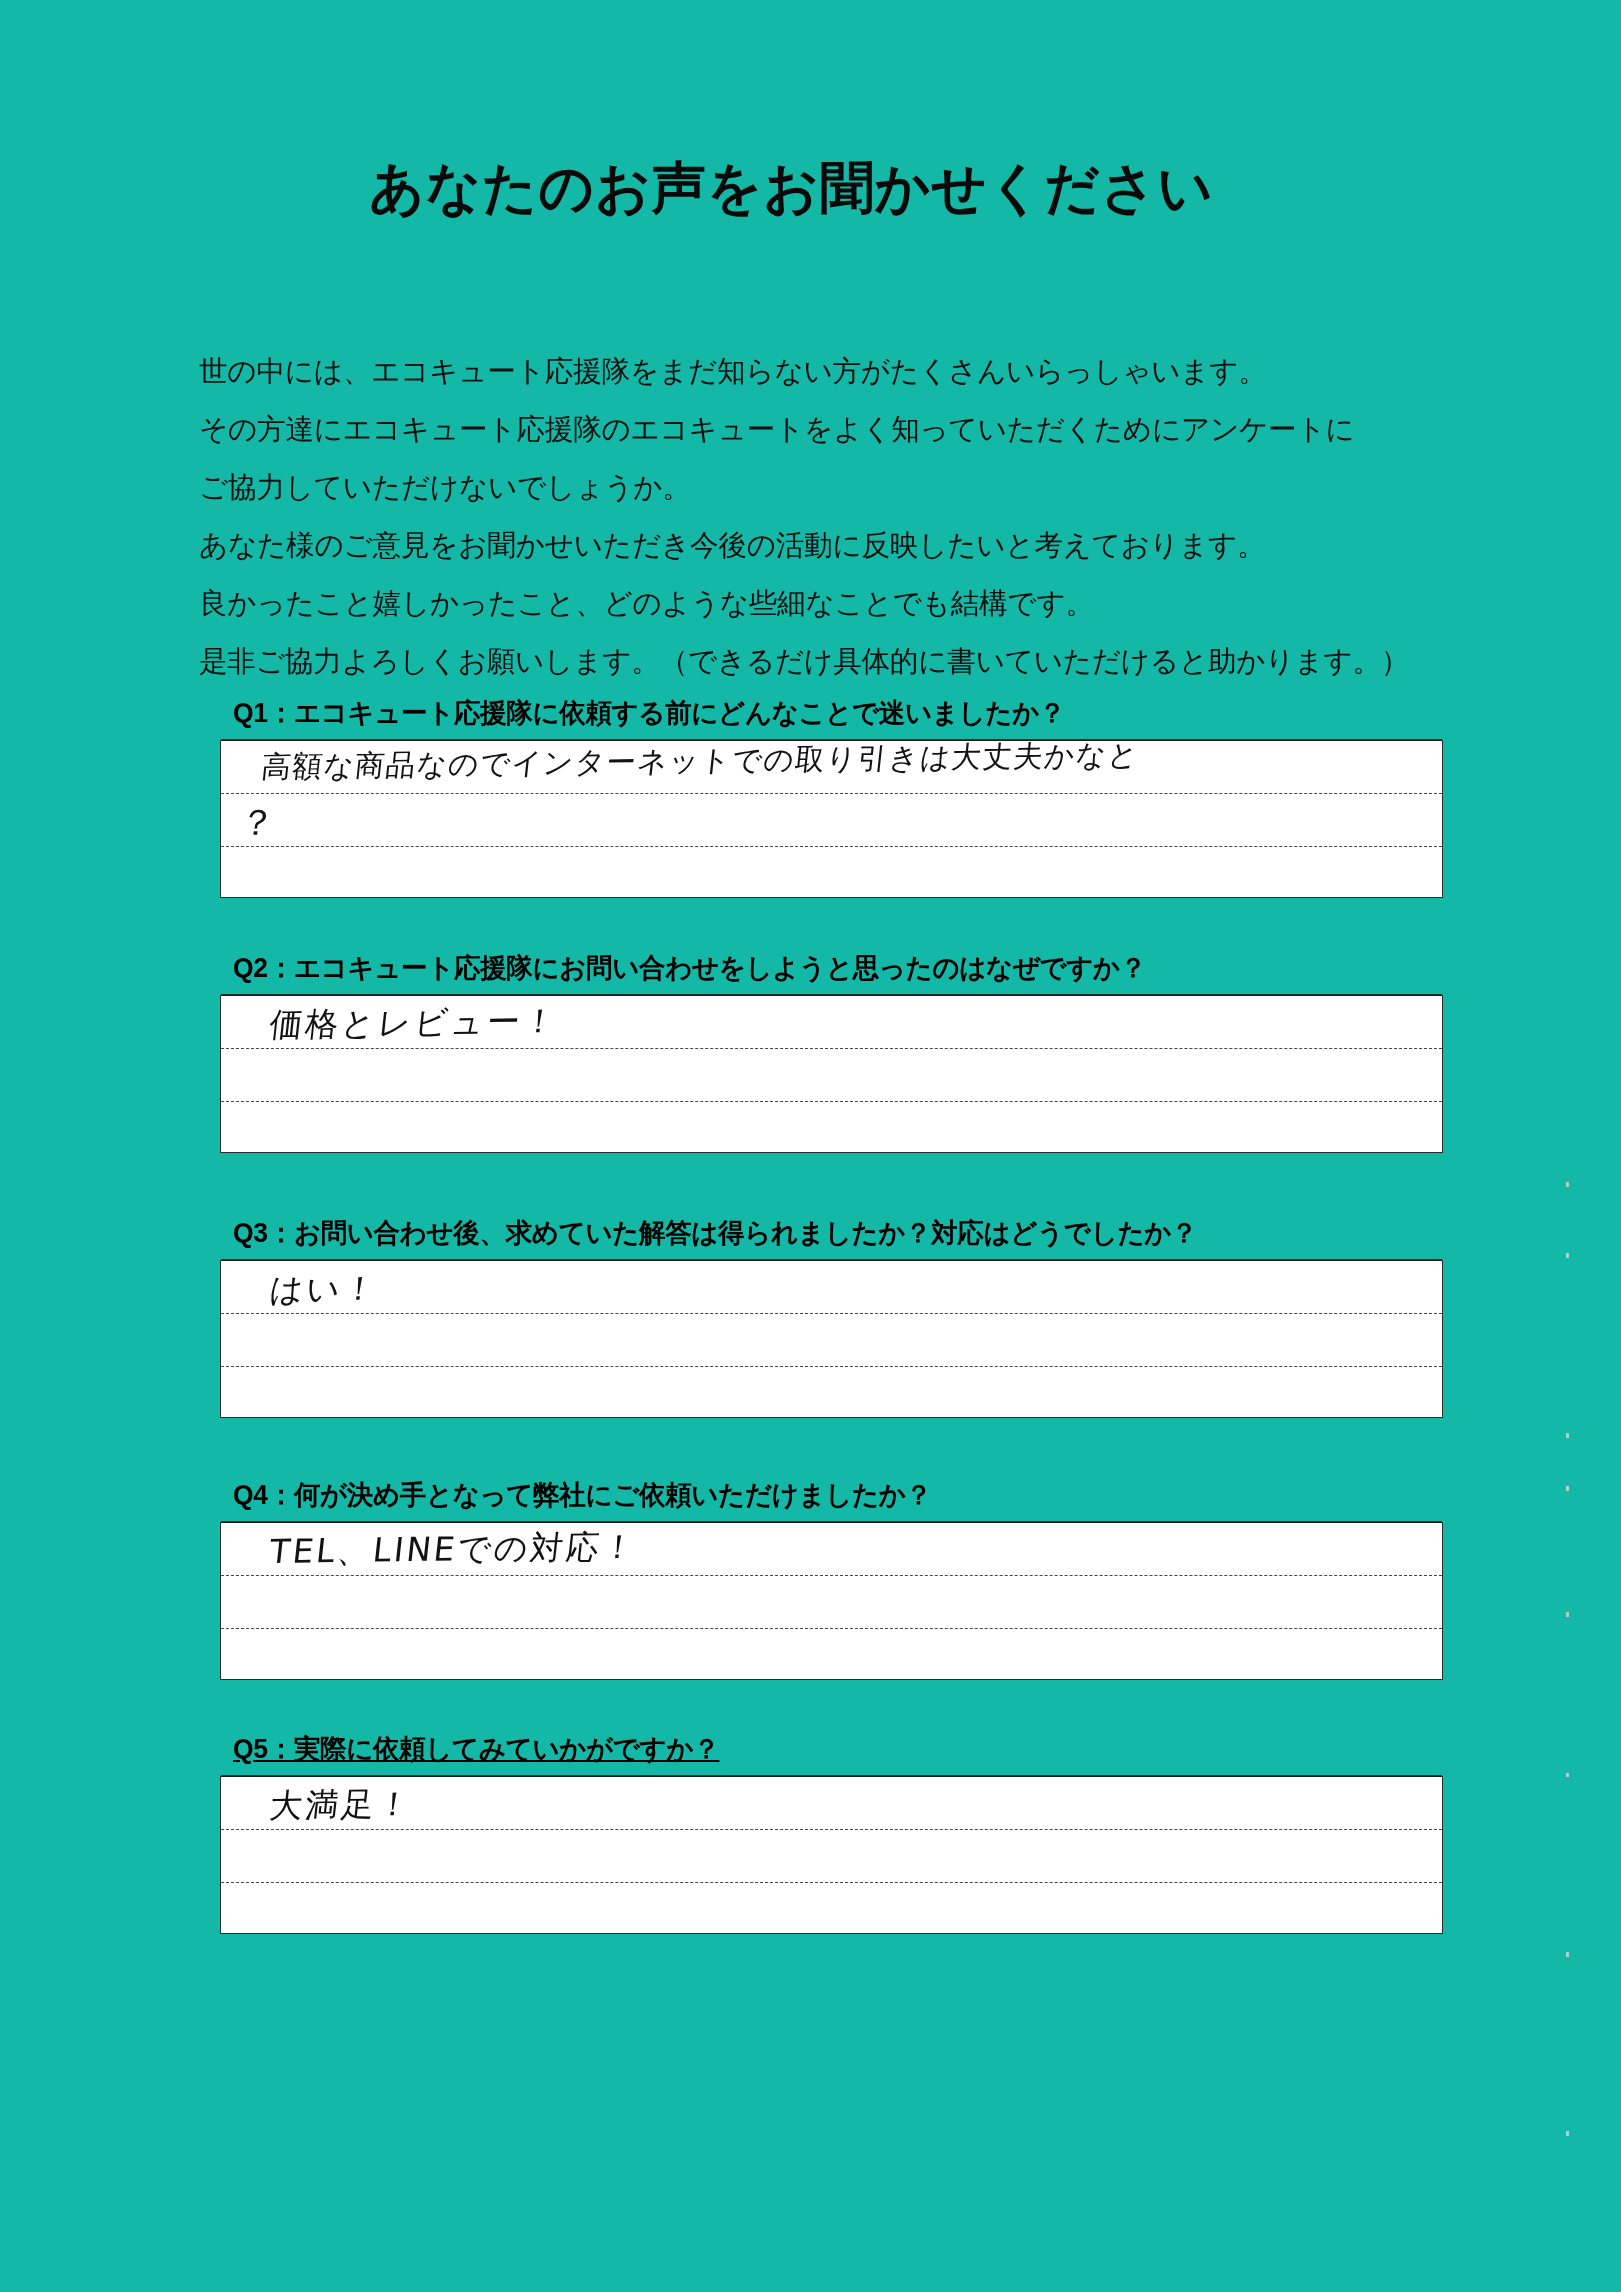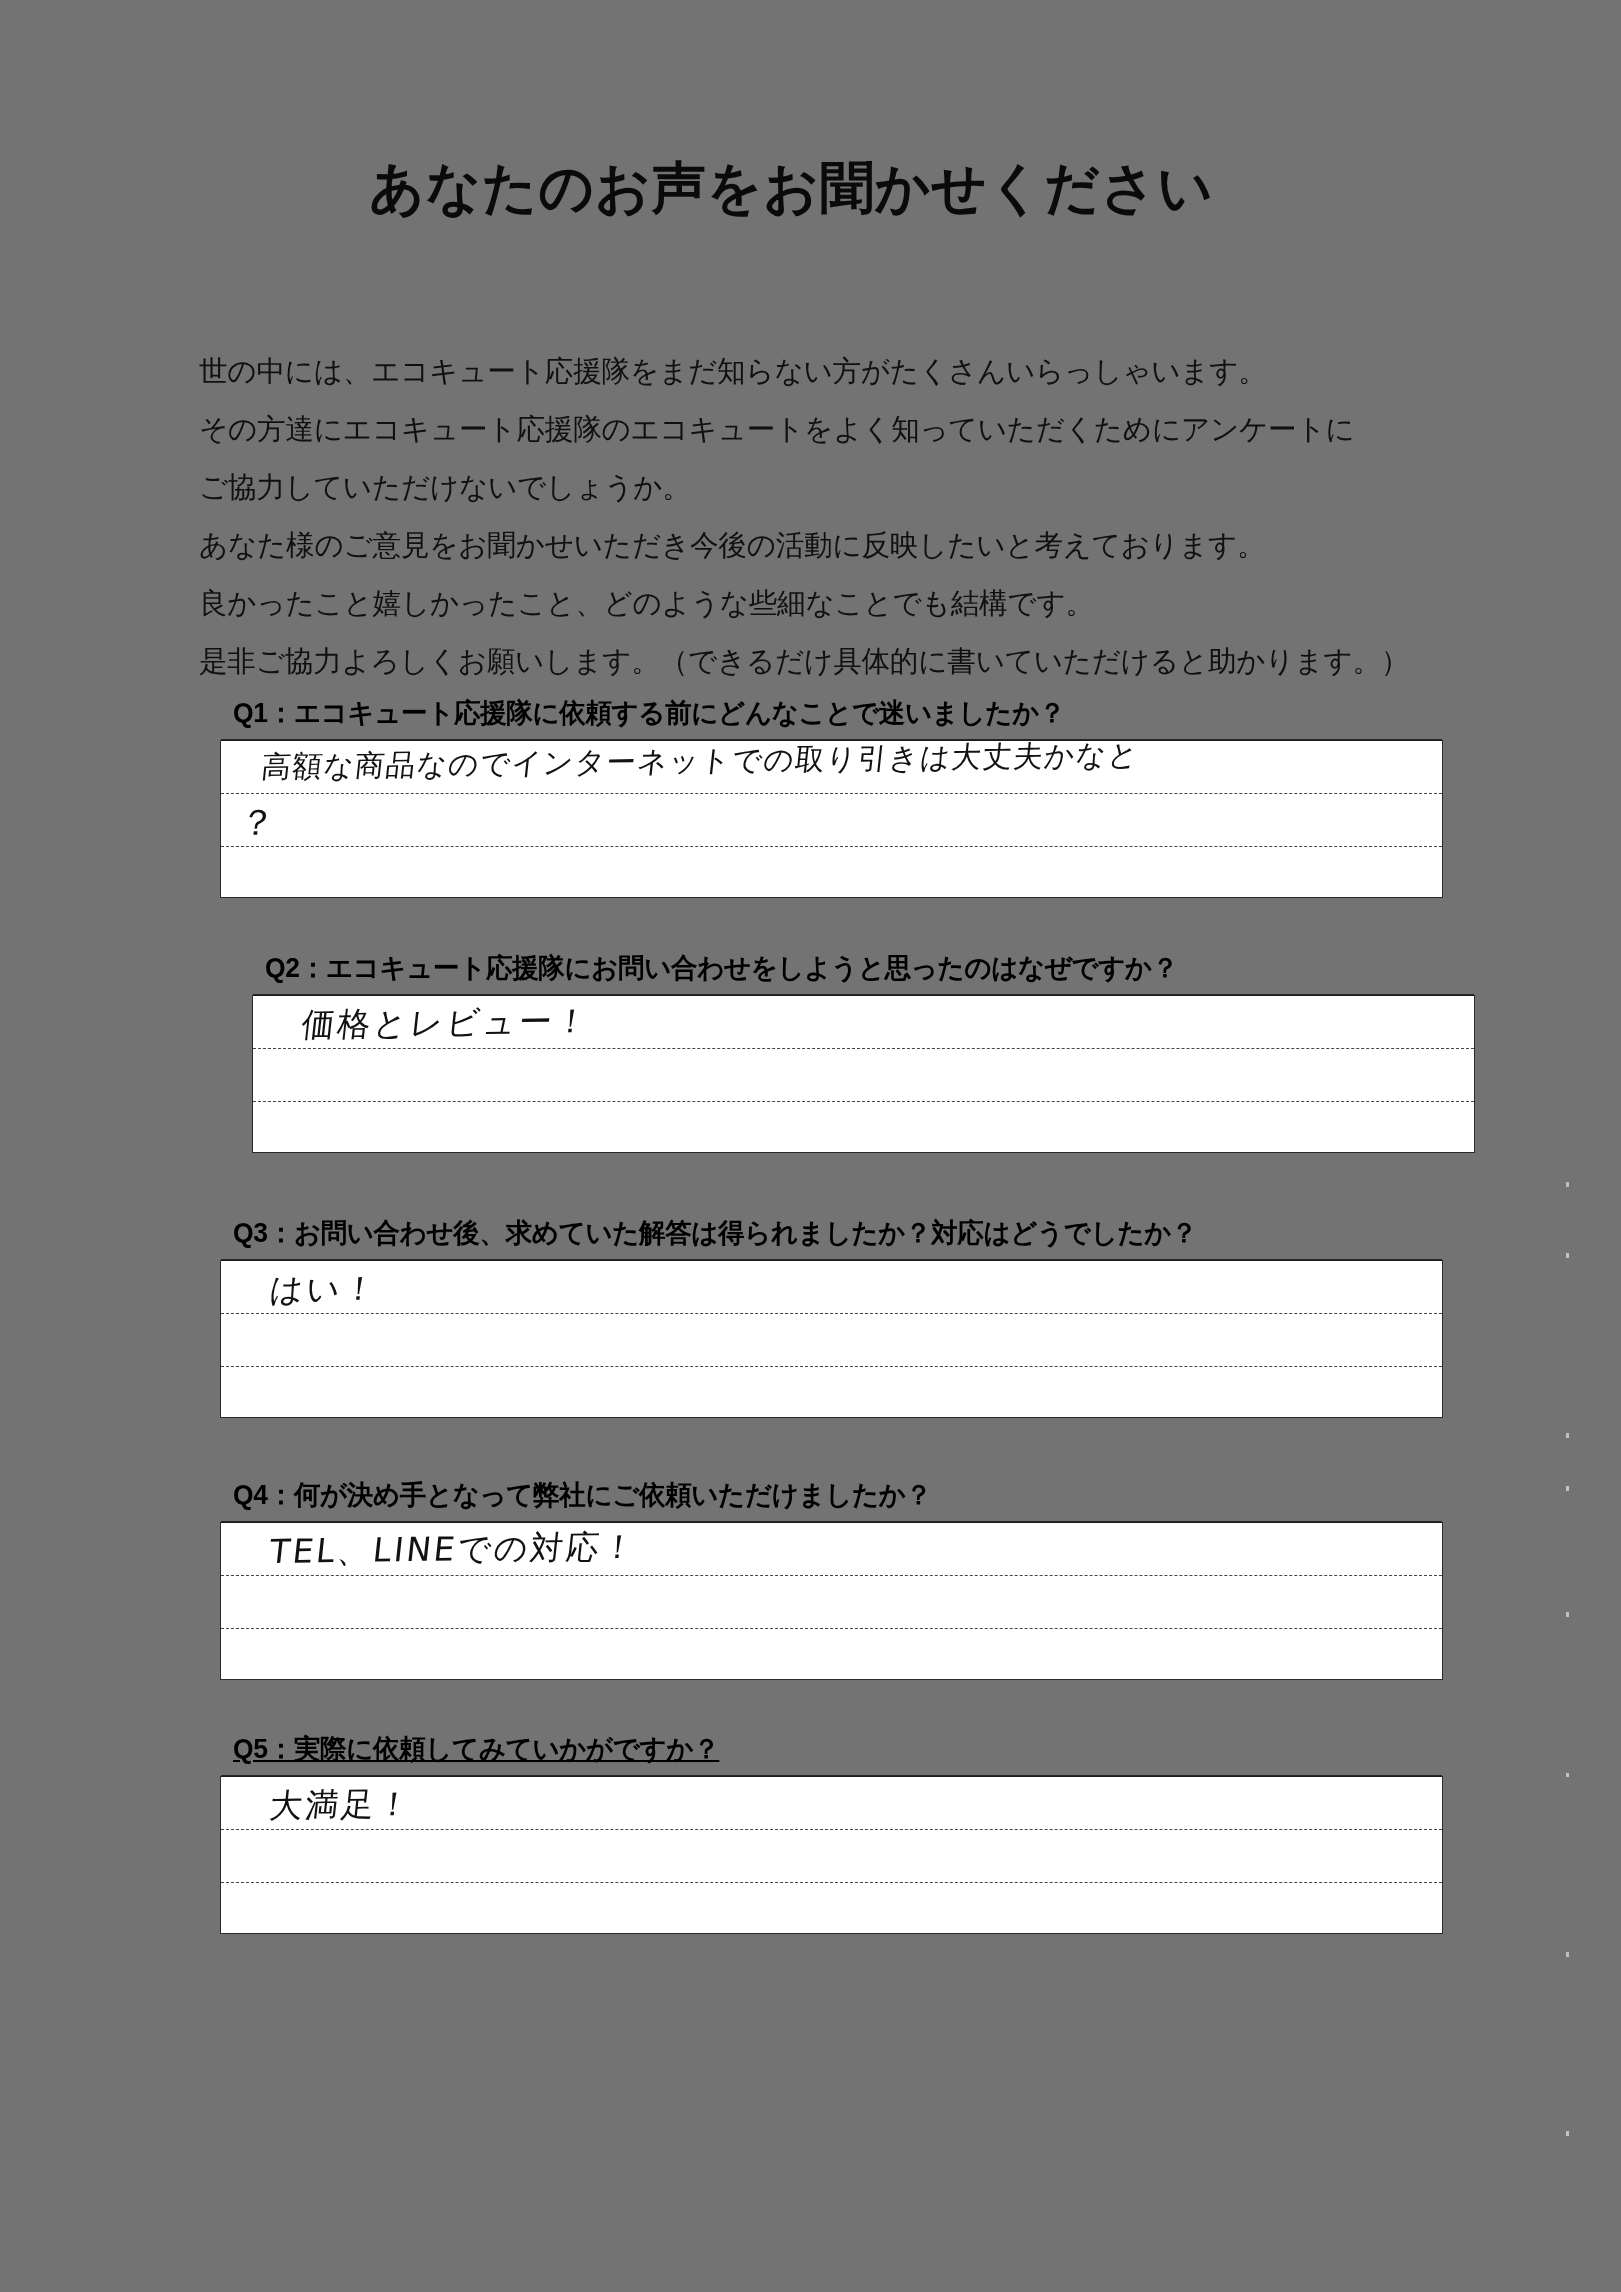--- a/index.html
+++ b/index.html
@@ -11,21 +11,21 @@
   body {
     font-family: "Liberation Sans", "DejaVu Sans", sans-serif;
     color: #000000;
     -webkit-font-smoothing: none;
   }
 
   #page {
     position: relative;
     width: 1621px;
     height: 2293px;
-    background: #737373;
+    background: #14b8a6;
     overflow: hidden;
     box-sizing: border-box;
   }
 
   
   .doc-title {
     position: absolute;
     left: 0;
     top: 159px;
     width: 1621px;
@@ -121,21 +121,21 @@
 
   .hand-long {
     font-size: 29.6px;
     letter-spacing: 1.3px;
     left: 39px;
   }
   .hand-tall { font-size: 36px; }
 
   
   #q1-block { top: 700px; }
-  #q2-block { top: 955px; margin-left: 32px; }
+  #q2-block { top: 955px; }
   #q3-block { top: 1220px; }
   #q4-block { top: 1482px; }
   #q5-block { top: 1736px; text-decoration: underline; }
 
   
   .speckle {
     position: absolute;
     right: 52px;
     top: 1146px;
     width: 2.7px;

